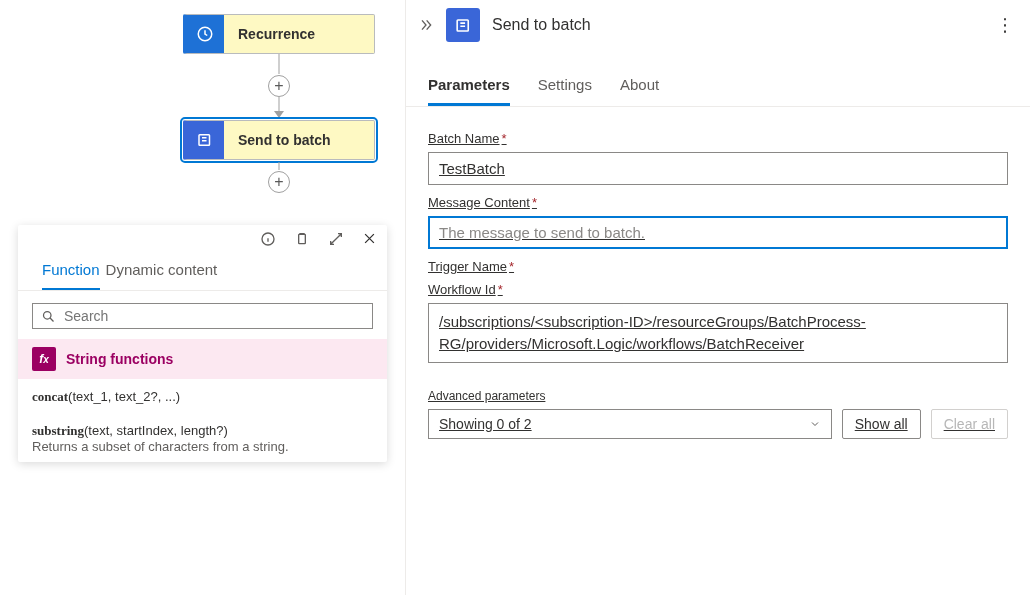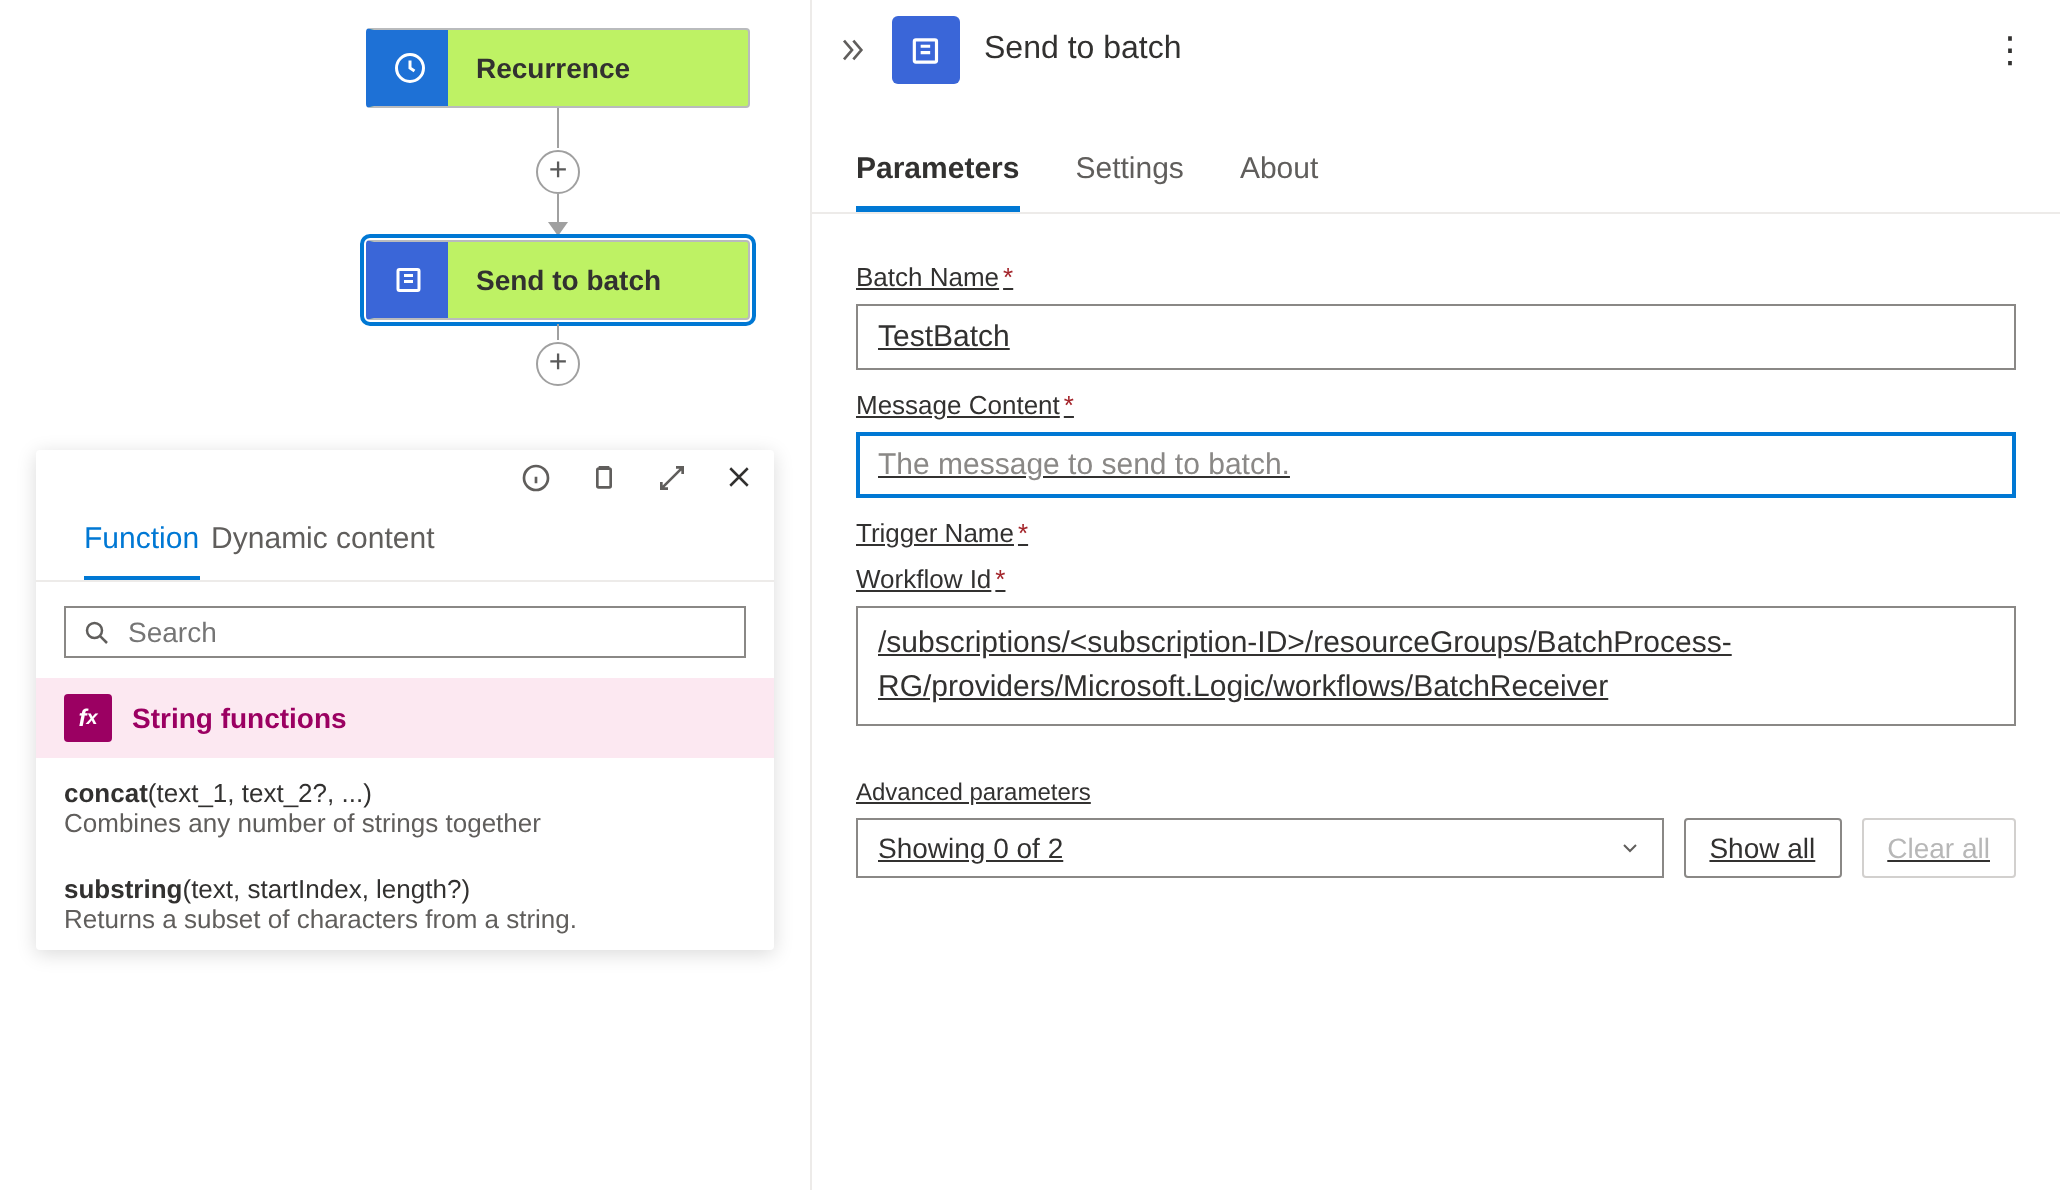--- a/index.html
+++ b/index.html
@@ -1,21 +1,21 @@
 <!DOCTYPE html>
 <html><head>
 <meta charset="utf-8">
 <style>
   * { box-sizing: border-box; margin: 0; padding: 0; }
   body { font-family: "Segoe UI", -apple-system, sans-serif; font-size: 14px; color: #323130; background: #fff; width: 1030px; height: 595px; overflow: hidden; display: flex; }
   .left-panel { width: 405px; display: flex; flex-direction: column; position: relative; }
   .right-panel { flex: 1; border-left: 1px solid #edebe9; display: flex; flex-direction: column; }
   
   .canvas { position: relative; height: 215px; }
-  .node { position: absolute; display: flex; align-items: center; background: #bef264; border: 1px solid #b9bbbd; border-left: 4px solid #1e71d6; height: 40px; border-radius: 2px; }
+  .node { position: absolute; display: flex; align-items: center; background: #fef9c3; border: 1px solid #b9bbbd; border-left: 4px solid #1e71d6; height: 40px; border-radius: 2px; }
   .node.selected { outline: 2px solid #0078d4; outline-offset: 1px; border-left-color: #3a66d8; }
   .node .icon-box { width: 38px; height: 38px; background: #1e71d6; display: flex; align-items: center; justify-content: center; color: #fff; margin-left: -1px; }
   .node.selected .icon-box { background: #3a66d8; }
   .node .label { padding: 0 14px; font-weight: 600; font-size: 14px; min-width: 140px; }
   .conn { position: absolute; width: 1px; background: #a0a0a0; left: 50%; transform: translateX(-0.5px); }
   .arrowhead { position: absolute; left: 50%; transform: translateX(-50%); width: 0; height: 0; border-left: 5px solid transparent; border-right: 5px solid transparent; border-top: 7px solid #a0a0a0; }
   .plus-circ { position: absolute; left: 50%; transform: translateX(-50%); width: 22px; height: 22px; border: 1px solid #a0a0a0; border-radius: 50%; background: #fff; display:flex; align-items:center; justify-content:center; font-size: 16px; color: #5a5a5a; }
   
   .flyout { position: absolute; left: 18px; right: 18px; top: 225px; background: #fff; box-shadow: 0 2px 10px rgba(0,0,0,.15); border-radius: 2px; display: flex; flex-direction: column; }
   .flyout-tools { display: flex; justify-content: flex-end; gap: 18px; padding: 6px 10px 4px; color: #605e5c; font-size: 15px;}
@@ -26,21 +26,21 @@
   .flyout-tabs { display: flex; gap: 6px; padding: 0 24px; border-bottom: 1px solid #edebe9; }
   .flyout-tabs .tab { padding: 10px 0 10px; color: #605e5c; cursor: pointer; font-size: 15px;}
   .flyout-tabs .tab.active { color: #0078d4; border-bottom: 2px solid #0078d4; font-weight: 400;}
   .search { margin: 12px 14px 10px; display:flex; align-items:center; border: 1px solid #8a8886; padding: 4px 8px; gap:8px; color:#605e5c;}
   .search input { border:none; outline:none; flex:1; font-size:14px; }
   .cat-header { background: #fce8f1; color: #9b0062; display:flex; align-items:center; gap:10px; padding:8px 14px; font-weight:600;}
   .cat-header .fx { width: 24px; height:24px; background:#9b0062; color:#fff; display:flex;align-items:center;justify-content:center;border-radius:2px;font-size:12px;font-style:italic;font-weight:600;}
   .func-list { overflow:auto; }
   .func-item { padding: 10px 14px 8px; font-size: 13px; }
   .func-item .sig { color:#323130; }
-  .func-item .sig strong { font-weight:700;}
+  .func-item .sig strong { font-weight:700;font-family:Liberation Serif, serif;}
   .func-item .desc { color:#605e5c; font-size:13px;}
   
   .rp-header { display:flex; align-items:center; padding: 8px 16px 8px 12px; gap: 12px; }
   .rp-header .chev { font-size: 16px; color:#605e5c; cursor:pointer; }
   .rp-header .hicon { width: 34px; height: 34px; background:#3a66d8; border-radius:3px; display:flex;align-items:center;justify-content:center; color:#fff;}
   .rp-header .htitle { font-size:16px; font-weight:400; flex:1;}
   .rp-header .more { font-size:18px; color:#323130; cursor:pointer; }
   .rp-tabs { display:flex; gap:28px; padding:0 22px; border-bottom: 1px solid #edebe9; margin-top:18px;}
   .rp-tabs .tab { padding: 8px 0 10px; color:#605e5c; cursor:pointer; font-size:15px;}
   .rp-tabs .tab.active { color:#323130; font-weight:600; border-bottom: 3px solid #0078d4;}
@@ -128,21 +128,20 @@
       </span>
       <input type="text" placeholder="Search" style="">
     </div>
     <div class="cat-header">
       <span class="fx">f<sub>x</sub></span>
       <span>String functions</span>
     </div>
     <div class="func-list">
       <div class="func-item">
         <div class="sig"><strong>concat</strong><span>(text_1, text_2?, ...)</span></div>
-        <div class="desc">Combines any number of strings together</div>
       </div>
       <div class="func-item">
         <div class="sig"><strong>substring</strong><span>(text, startIndex, length?)</span></div>
         <div class="desc">Returns a subset of characters from a string.</div>
       </div>
     </div>
 
   </div>
 </div>
 

